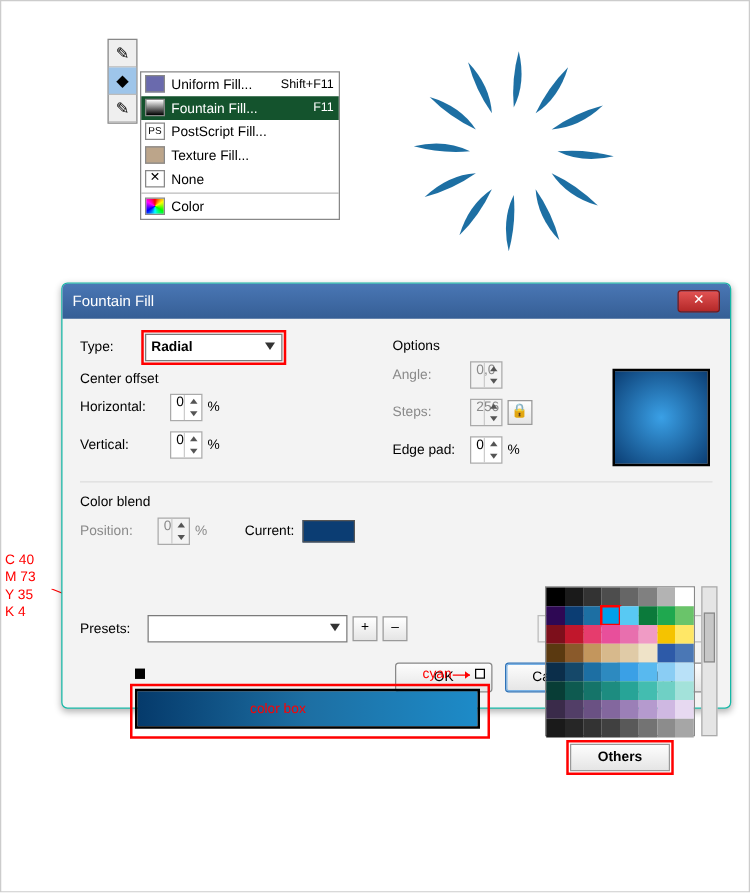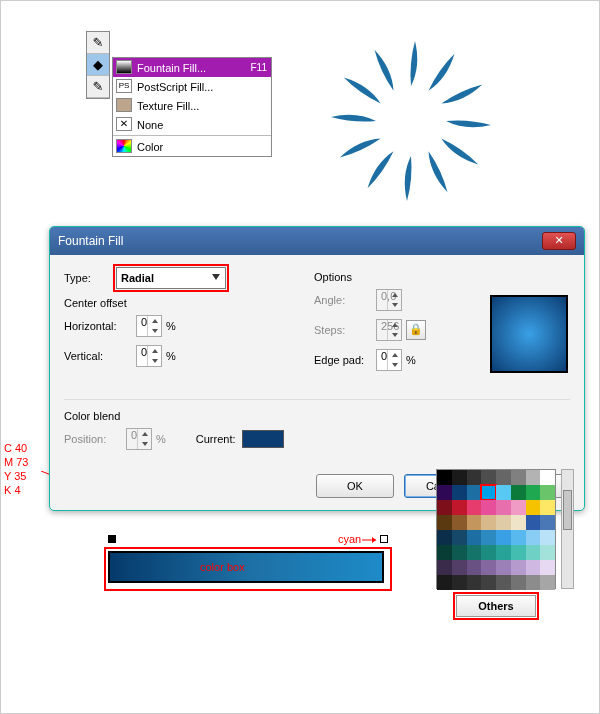--- a/index.html
+++ b/index.html
@@ -6,21 +6,21 @@
   body { margin: 0; font-family: Tahoma, Arial, sans-serif; font-size: 11px; color: #000; background: #fff; }
   .canvas { position: relative; width: 600px; height: 714px; border: 1px solid #ccc; margin: 0 auto; background: #fff; }
 
   
   .toolcol { position: absolute; left: 85px; top: 30px; width: 24px; border: 1px solid #888; background: #efefef; }
   .tool { width: 22px; height: 22px; border-bottom: 1px solid #bbb; display: flex; align-items: center; justify-content: center; font-size: 13px; }
   .tool.sel { background: #9ec5ea; }
   .menu { position: absolute; left: 111px; top: 56px; width: 160px; border: 1px solid #888; background: #fff; }
   .mi { display: flex; align-items: center; height: 19px; padding: 0 4px 0 24px; position: relative; }
   .mi .ic { position: absolute; left: 3px; top: 2px; width: 16px; height: 14px; border: 1px solid #888; background: #ddd; }
-  .mi.sel { background: #a21caf; color: #fff; }
+  .mi.sel { background: #14532d; color: #fff; }
   .mi .sc { margin-left: auto; font-size: 10px; }
   .msep { height: 1px; background: #bbb; margin: 1px 0; }
 
   
   .art { position: absolute; left: 300px; top: 20px; width: 220px; height: 200px; }
 
   
   .dlg { position: absolute; left: 48px; top: 225px; width: 536px; background: #f3f3f3; border: 1px solid #14b8a6; border-radius: 5px; box-shadow: 0 2px 6px rgba(0,0,0,.3); }
   .titlebar { height: 28px; background: linear-gradient(#4a77b5,#355e95); color: #fff; display: flex; align-items: center; padding: 0 8px; font-size: 12px; border-radius: 4px 4px 0 0; }
   .titlebar .close { margin-left: auto; width: 34px; height: 18px; background: linear-gradient(#e25353,#b42828); border: 1px solid #7a1616; border-radius: 3px; color: #fff; text-align: center; line-height: 14px; font-size: 11px; }
@@ -42,21 +42,21 @@
   .radio.on::after { content: ""; position: absolute; left: 2px; top: 2px; width: 6px; height: 6px; background: #1d6fa3; border-radius: 50%; }
 
   .preview { position: absolute; right: 16px; top: 40px; width: 78px; height: 78px; border: 2px solid #000; background: radial-gradient(circle at 50% 50%, #3aa0e6 0%, #0b3d73 100%); }
 
   .section-top { display: flex; }
   .col-left { width: 250px; }
   .col-right { width: 180px; }
 
   .group-title { margin: 4px 0 6px; }
 
-  .blend-box { border-top: 1px solid #ddd; margin-top: 20px; padding-top: 6px; }
+  .blend-box { border-top: 1px solid #ddd; margin-top: 6px; padding-top: 6px; }
   .palette { position: absolute; right: 28px; top: 214px; width: 120px; height: 120px; }
   .palrow { display: flex; }
   .sw { width: 15px; height: 15px; }
   .palborder { border: 1px solid #888; }
   .redsw { outline: 2px solid #ff0000; outline-offset: -1px; }
   .pscroll { position: absolute; right: 10px; top: 214px; width: 13px; height: 120px; background: #e5e5e5; border: 1px solid #aaa; }
   .pscroll .thumb { position: absolute; top: 20px; left: 1px; width: 9px; height: 40px; background: #c7c7c7; border: 1px solid #888; }
 
   .others-btn { position: absolute; right: 48px; top: 340px; width: 80px; height: 22px; background: linear-gradient(#fdfdfd,#e5e5e5); border: 1px solid #999; text-align: center; line-height: 20px; }
 
@@ -81,20 +81,25 @@
 
 <div class="canvas">
 
   <div class="toolcol">
     <div class="tool">✎</div>
     <div class="tool sel">◆</div>
     <div class="tool">✎</div>
   </div>
 
   <div class="menu">
+    <div class="mi">
+      <span class="ic" style="background:#6a6aad"></span>
+      <span>Uniform Fill...</span>
+      <span class="sc">Shift+F11</span>
+    </div>
     <div class="mi sel">
       <span class="ic" style="background:linear-gradient(#fff,#000)"></span>
       <span>Fountain Fill...</span>
       <span class="sc">F11</span>
     </div>
     <div class="mi">
       <span class="ic" style="background:#fff;font-size:8px;line-height:12px;text-align:center">PS</span>
       <span>PostScript Fill...</span>
     </div>
     <div class="mi">
@@ -316,20 +321,29 @@
             <div class="sw" style="background: rgb(115, 115, 115);"></div>
             <div class="sw" style="background: rgb(140, 140, 140);"></div>
             <div class="sw" style="background: rgb(166, 166, 166);"></div>
           </div>
         </div>
       <div class="pscroll">
           <div class="thumb"></div>
         </div>
       <div class="others-btn redbox"><span>Others</span></div>
 
+      <div class="presets">
+        <span style="width:54px">Presets:</span>
+        <div class="dd" style="width:160px">
+            <span class="arrow"></span>
+          </div>
+        <div class="pmbtn"><span>+</span></div>
+        <div class="pmbtn"><span>–</span></div>
+        <div class="psopt"><span>PostScript Options...</span></div>
+      </div>
     </div>
 
     <div class="btnbar">
       <div class="btn"><span>OK</span></div>
       <div class="btn primary"><span>Cancel</span></div>
       <div class="btn"><span>Help</span></div>
     </div>
   </div>
 
 </div>

